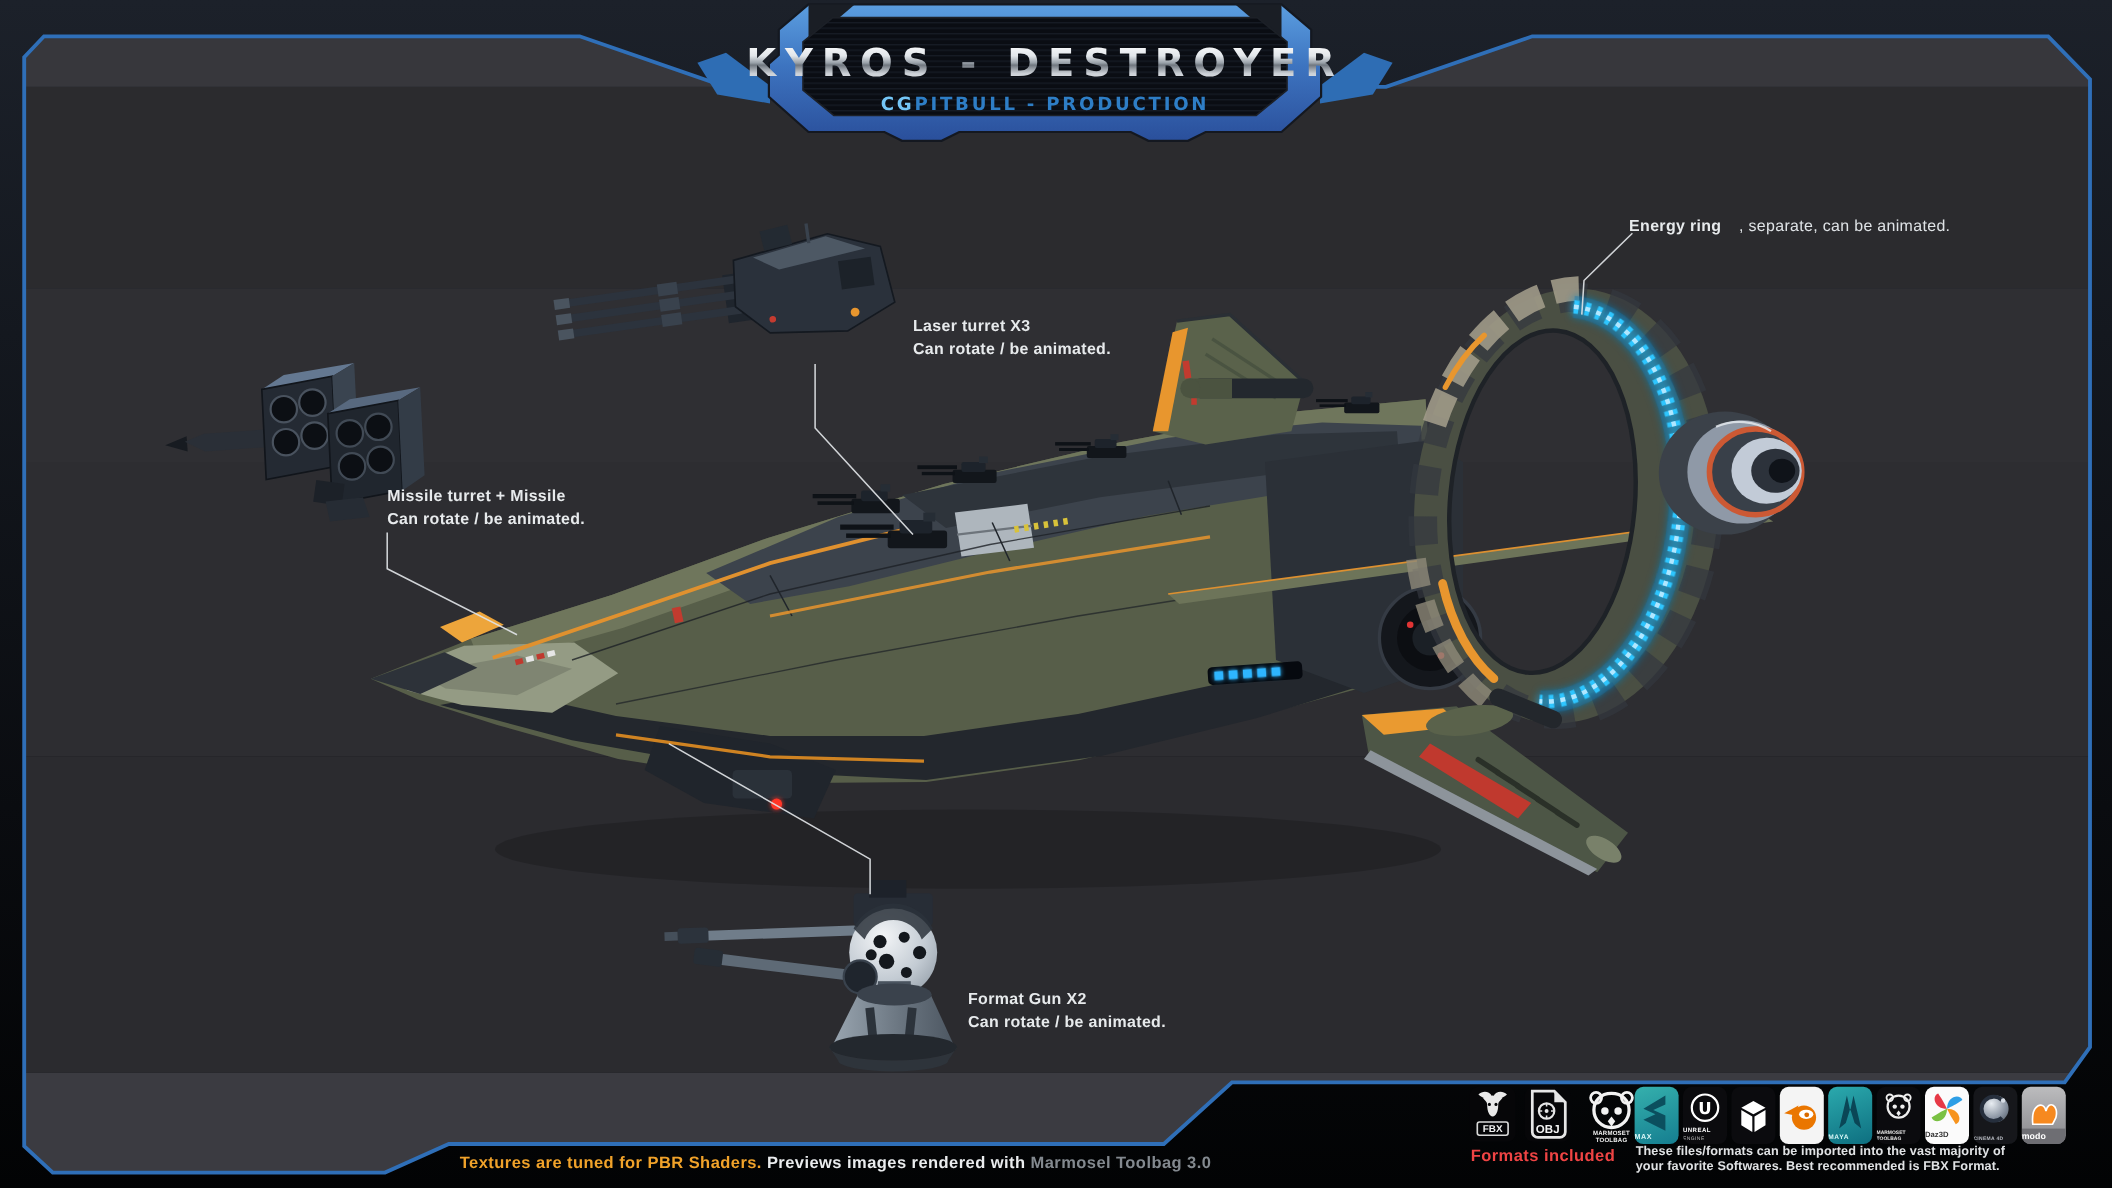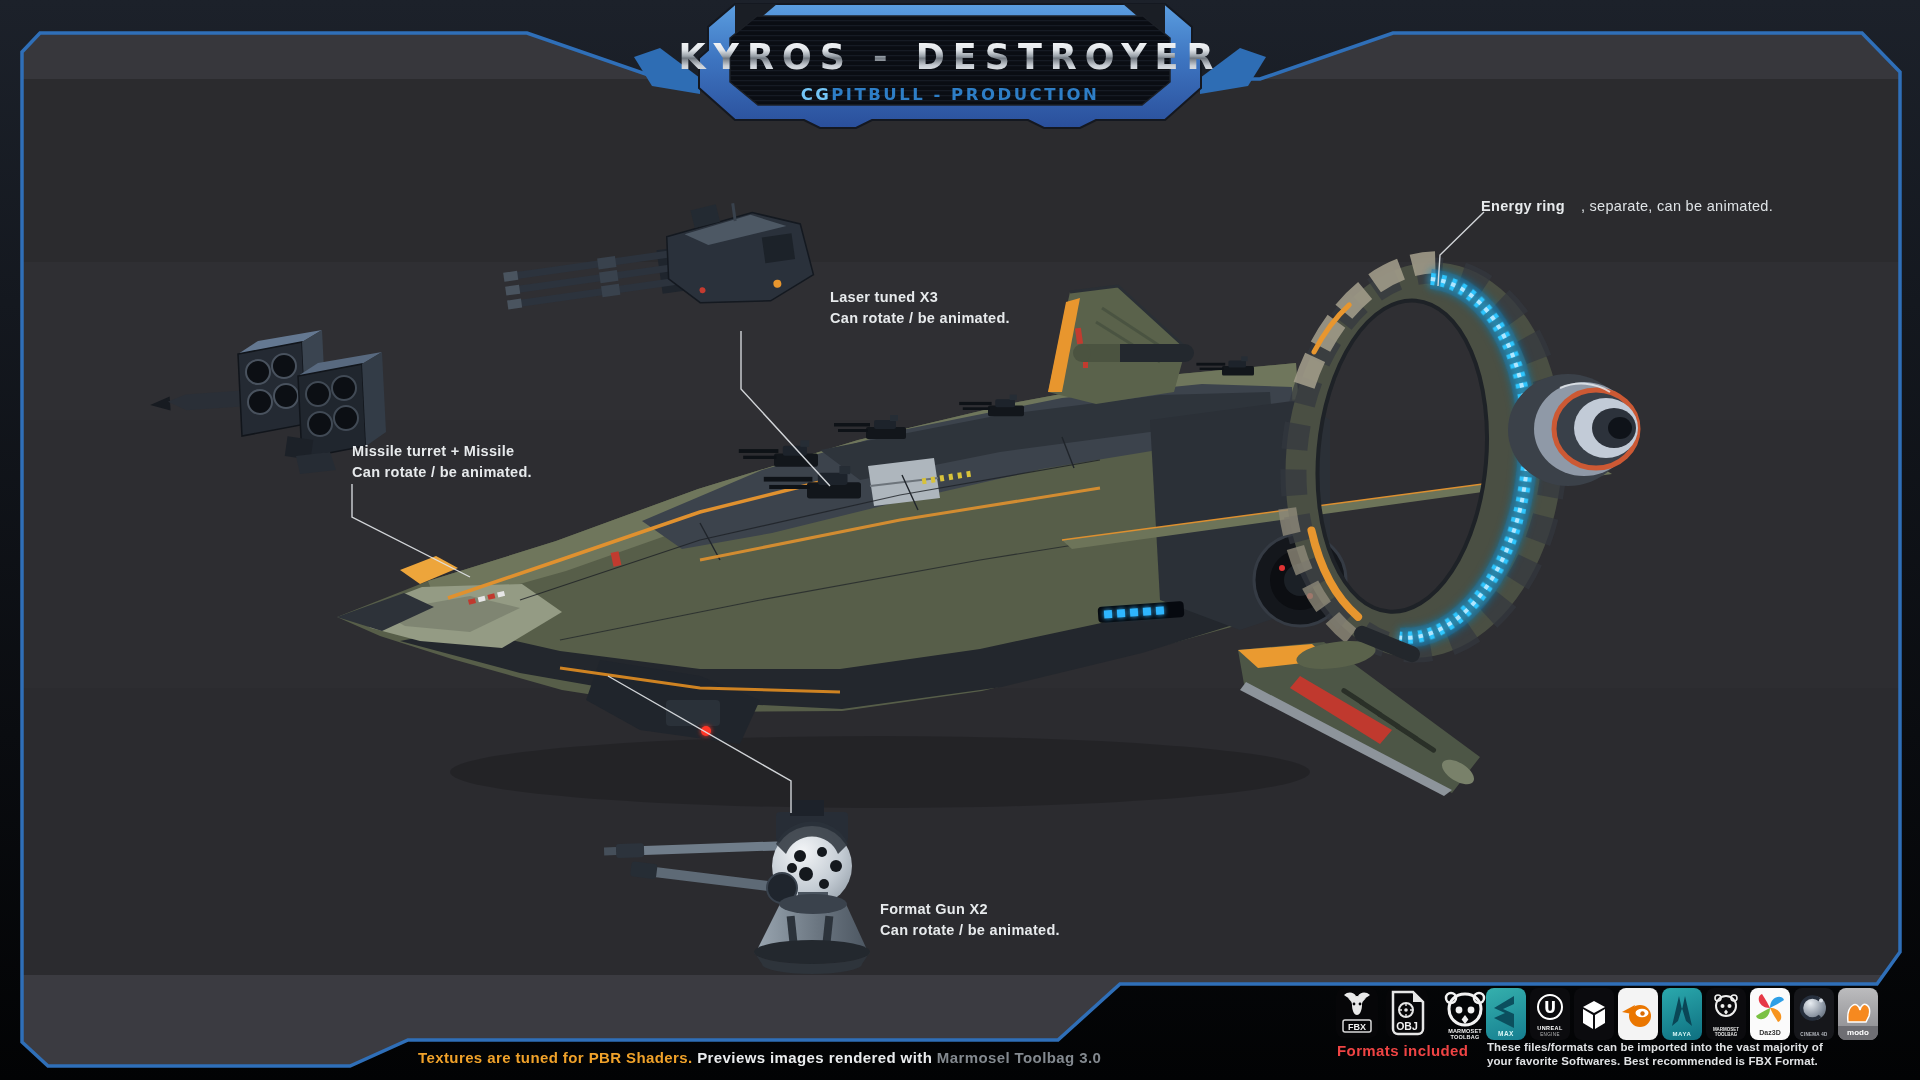--- a/index.html
+++ b/index.html
@@ -24,21 +24,21 @@
   .footer-line .p2{color:#eaecee;}
   .footer-line .p3{color:#83898f;}
   .icon-row{position:absolute;display:flex;z-index:5;}
   .fmt-row{left:1336px;top:988px;gap:8px;}
   .sw-row{left:1486px;top:988px;gap:4px;}
   .tile{width:40px;height:52px;border-radius:8px;position:relative;overflow:hidden;flex:0 0 auto;}
   .ftile{width:42px;height:50px;border-radius:8px;position:relative;overflow:hidden;background:#060608;flex:0 0 auto;}
   .skull-wrap{width:58px;height:52px;position:relative;flex:0 0 auto;}
   .skull-label{position:absolute;left:-3px;top:40px;width:64px;text-align:center;
        color:#f0f0f0;font:700 5.5px "Liberation Sans",sans-serif;line-height:6px;letter-spacing:.2px;}
-  .tile .tiny-label{position:absolute;left:0;right:0;text-align:center;
+  .tile .tiny-label{position:absolute;left:0;right:0;
        font-family:"Liberation Sans",sans-serif;}
 </style>
 </head>
 <body>
 
 <svg class="layer" width="1920" height="1080">
   <defs>
     <clipPath id="panelClip">
       <path d="M 40,33 L 527,33 L 660,79 L 1260,79 L 1393,33 L 1862,33 L 1900,72 L 1900,952 L 1877,984 L 1120,984 L 1058,1040 L 408,1040 L 350,1066 L 48,1066 L 22,1042 L 22,52 Z"></path>
     </clipPath>
@@ -343,21 +343,21 @@
     <path d="M 1484,212 L 1440,255 L 1438,286"></path>
     <path d="M 741,331 L 741,389 L 830,486"></path>
     <path d="M 352,484 L 352,517 L 470,577"></path>
     <path d="M 608,676 L 791,781 L 791,813"></path>
   </g>
 </svg>
 
 <div class="ann" style="left:1481px;top:196px"><span>Energy ring</span><span class="thin">, separate, can be animated.</span></div>
 
 <div class="ann" style="left:830px;top:287px">
-  <div>Laser tuned X3</div>
+  <div>Laser turret X3</div>
   <div>Can rotate / be animated.</div>
 </div>
 
 <div class="ann" style="left:352px;top:441px">
   <div>Missile turret + Missile</div>
   <div>Can rotate / be animated.</div>
 </div>
 
 <div class="ann" style="left:880px;top:899px">
   <div>Format Gun X2</div>

